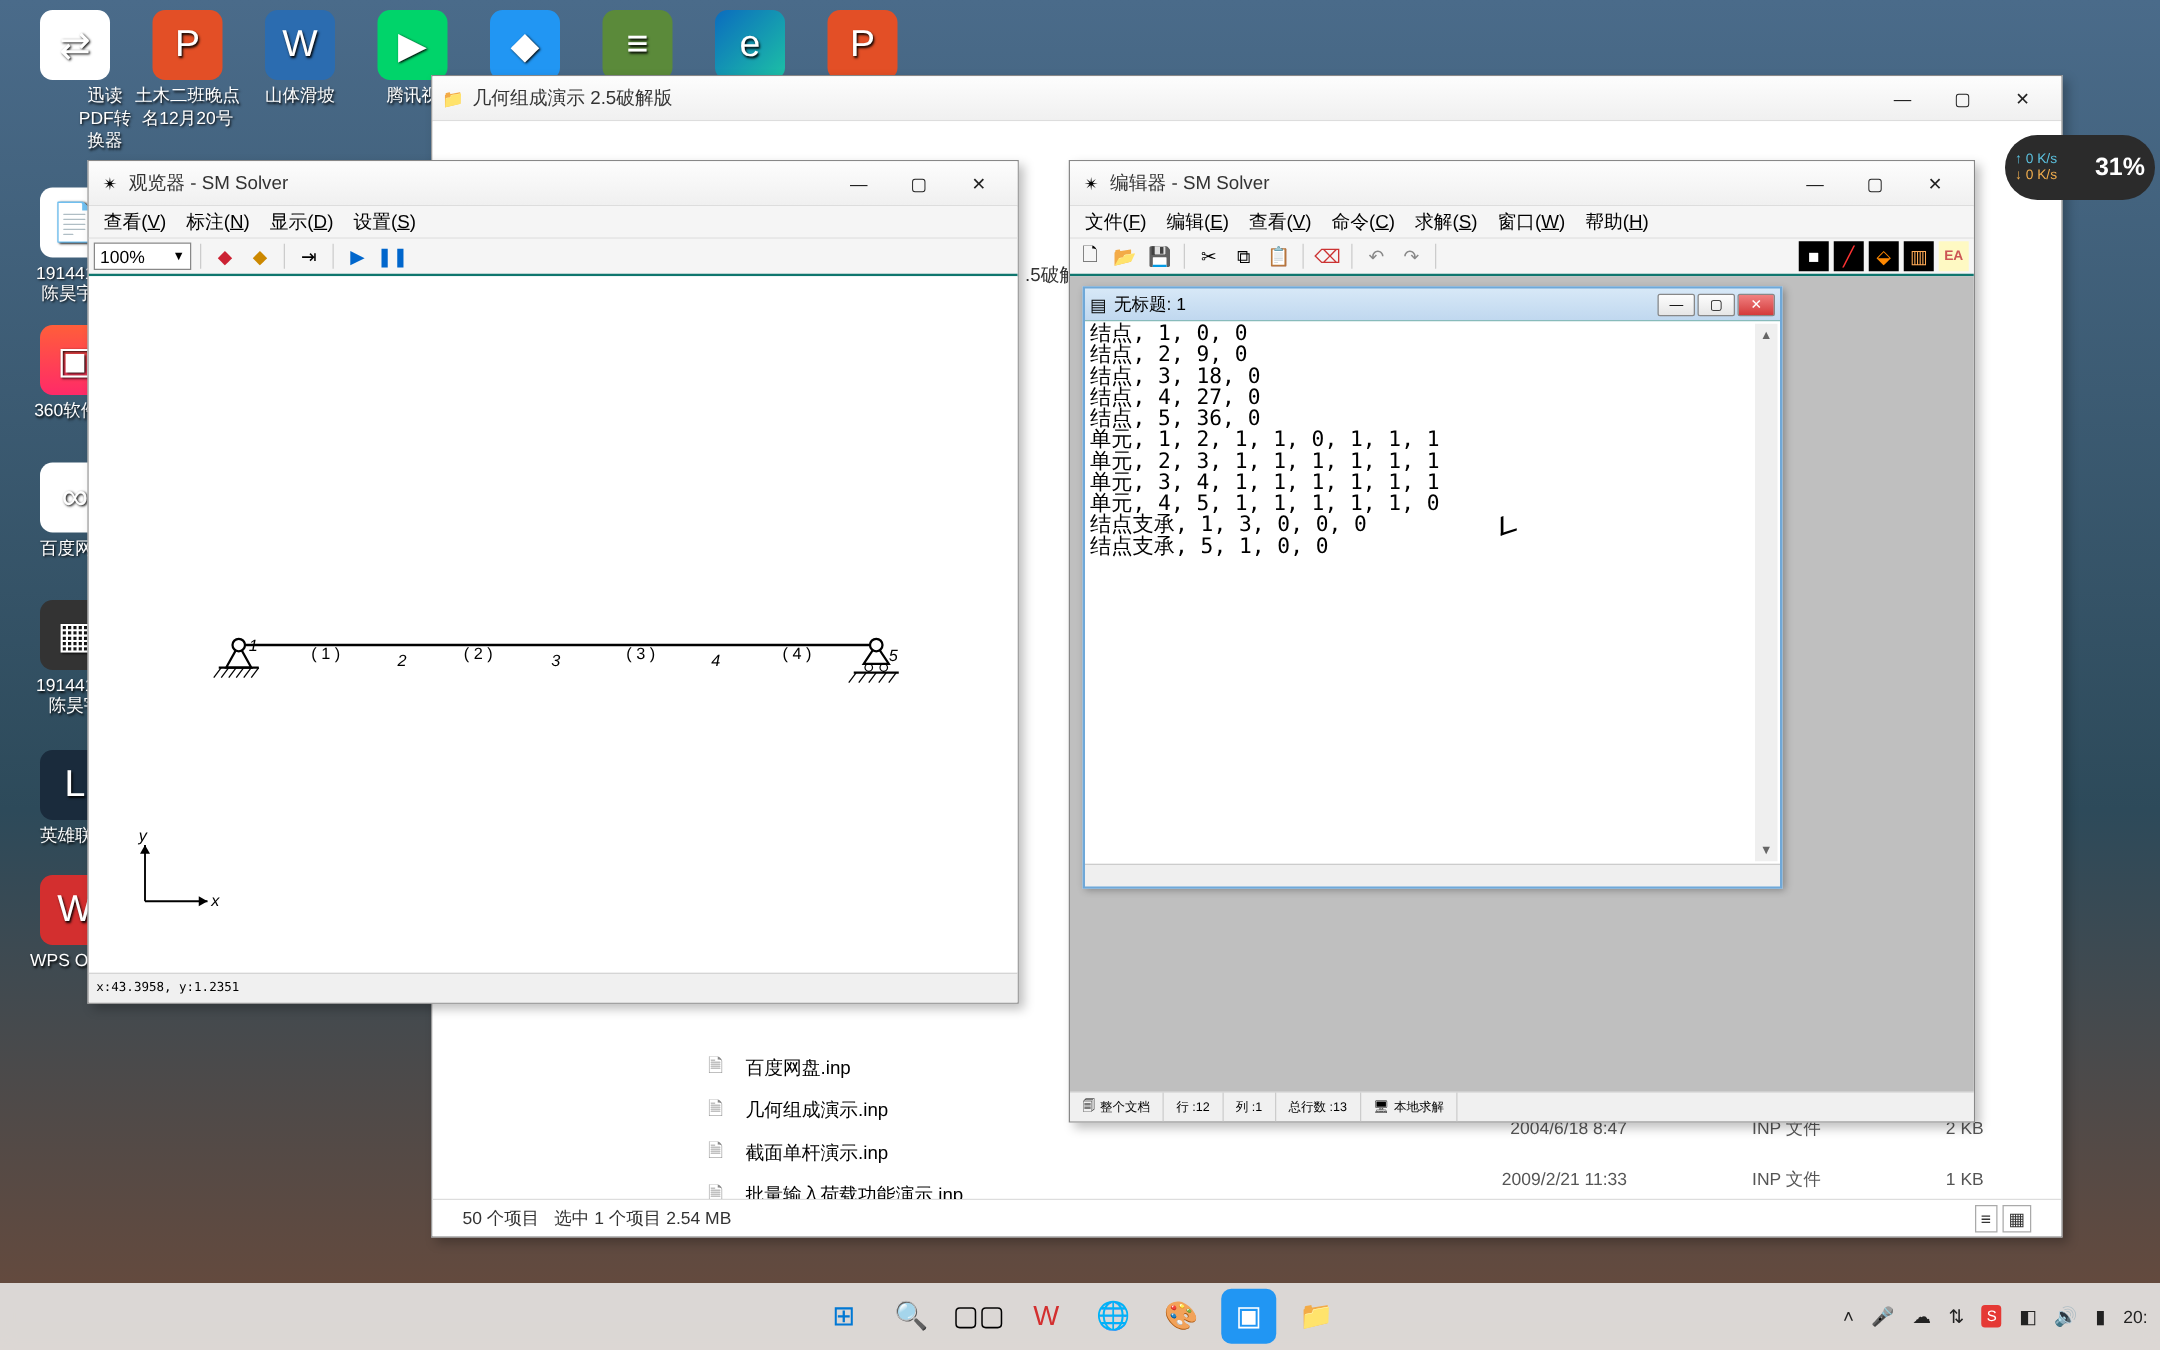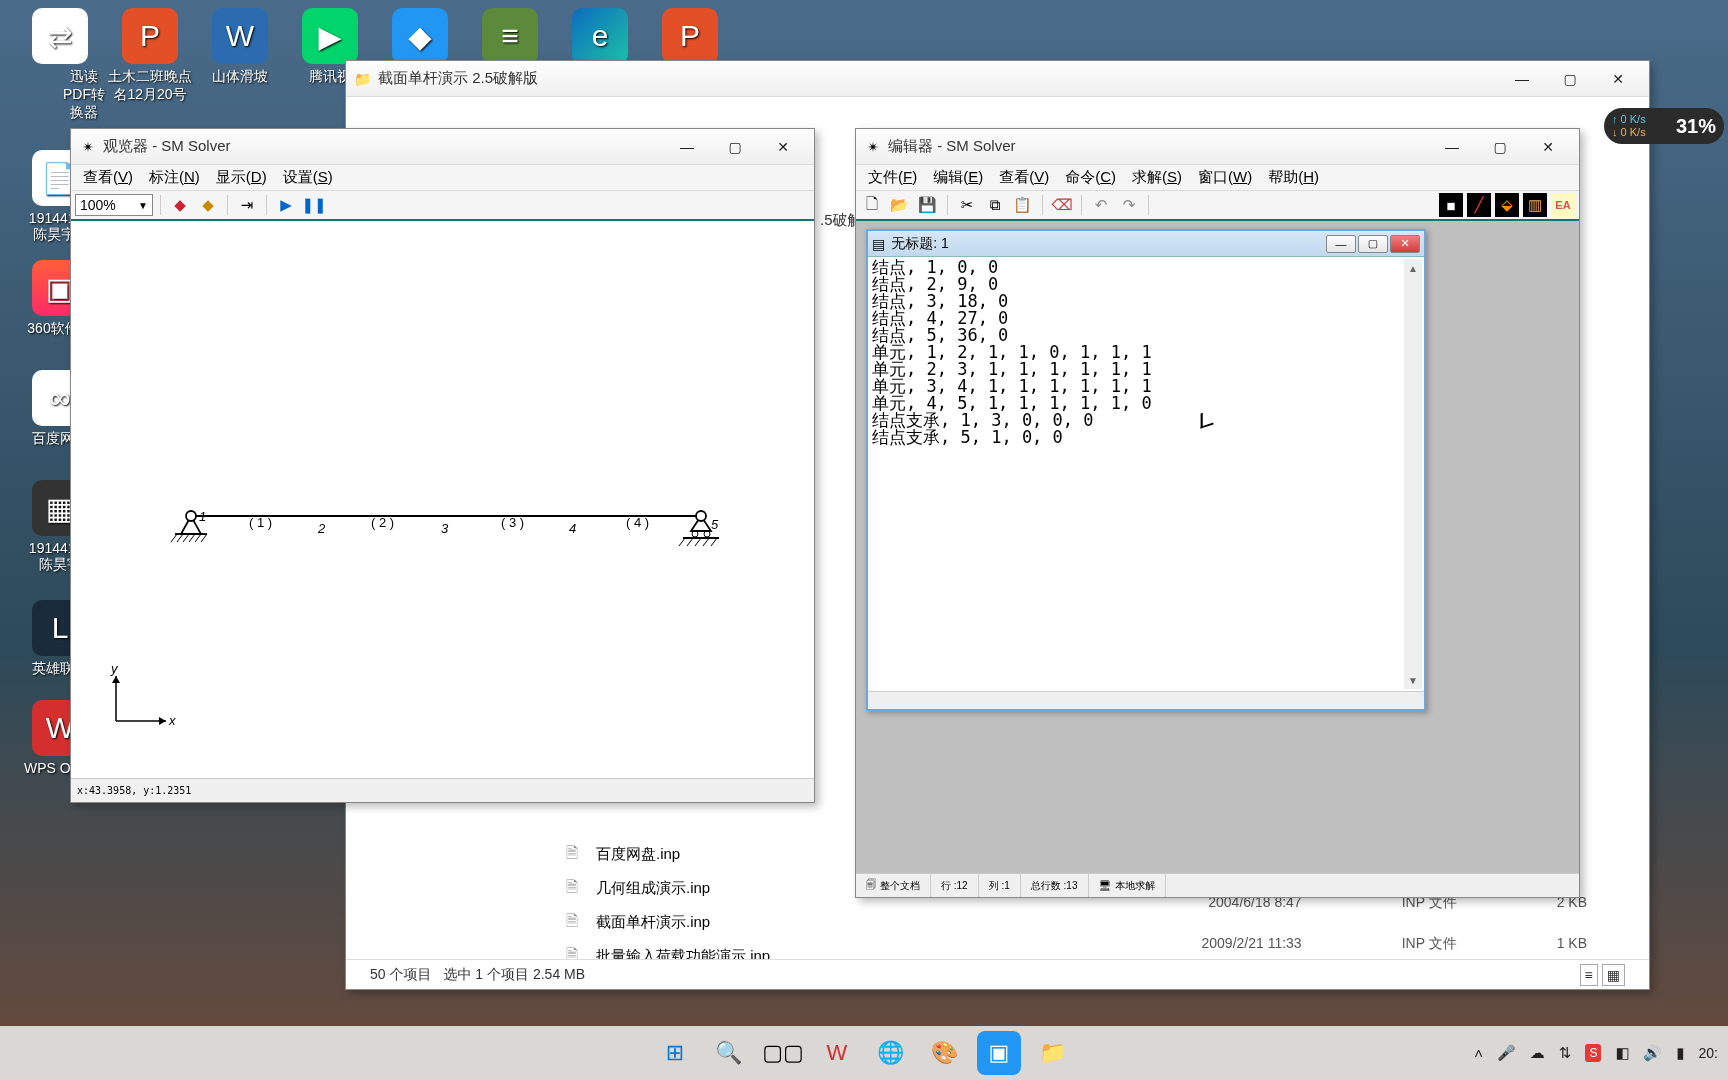--- a/index.html
+++ b/index.html
@@ -56,21 +56,21 @@
 .vbar .track { position: absolute; top: 18px; bottom: 18px; left: 0; right: 0; }
 
 
 .taskbar { position: absolute; left: 0; right: 0; bottom: 0; height: 54px; background: rgba(240,240,240,0.85); backdrop-filter: blur(6px); display: flex; align-items: center; justify-content: center; }
 .taskbar .tb-center { display: flex; gap: 10px; }
 .taskbar .tb-item { width: 44px; height: 44px; border-radius: 6px; display: flex; align-items: center; justify-content: center; font-size: 22px; cursor: pointer; }
 .tray { position: absolute; right: 10px; display: flex; align-items: center; gap: 14px; color: #222; font-size: 14px; }
 .tray .ic { font-size: 15px; cursor: pointer; }
 
 
-.net-widget { position: absolute; right: 4px; top: 108px; width: 120px; height: 36px; background: #2b2b2b; border-radius: 26px; color: #fff; display: flex; align-items: center; font-size: 12px; padding: 0 8px; }
+.net-widget { position: absolute; right: 4px; top: 108px; width: 120px; height: 52px; background: #2b2b2b; border-radius: 26px; color: #fff; display: flex; align-items: center; font-size: 12px; padding: 0 8px; }
 .net-widget .speeds { display: flex; flex-direction: column; font-size: 11px; line-height: 13px; }
 .net-widget .pct { margin-left: auto; font-size: 20px; font-weight: bold; }
 
 .cursor { position: absolute; width: 14px; height: 20px; pointer-events: none; }
 .cursor::before { content: ""; position: absolute; left: 0; top: 0; border-left: 2px solid #000; border-bottom: 2px solid #000; width: 10px; height: 14px; transform: skewX(-20deg) rotate(-20deg); background: #fff; }
 
 svg.beam { position: absolute; }
 </style>
 </head>
 <body>
@@ -144,21 +144,21 @@
     </div>
     <div class="desktop-icon" style="left: 285px; top: 700px;">
       <div class="ico" style="background: rgb(255, 255, 255);">📄</div>
       <div style="white-space: pre-line;">debu</div>
     </div>
   </div>
 
 <div class="win" style="left:345px; top:60px; width:1305px; height:930px;">
   <div class="win-titlebar">
     <span class="ico16" style="color:#e8a33d">📁</span>
-    <span class="title">截面单杆演示 2.5破解版</span>
+    <span class="title">几何组成演示 2.5破解版</span>
     <div class="win-controls">
       <div>—</div>
       <div>▢</div>
       <div class="close">✕</div>
     </div>
   </div>
   <div class="explorer-body">
     <div style="position:absolute; left:474px; top:150px; font-size:15px; color:#333;">.5破解版</div>
     <div class="explorer-content" style="padding-left:220px; padding-top:740px;">
       <div id="file-list">

